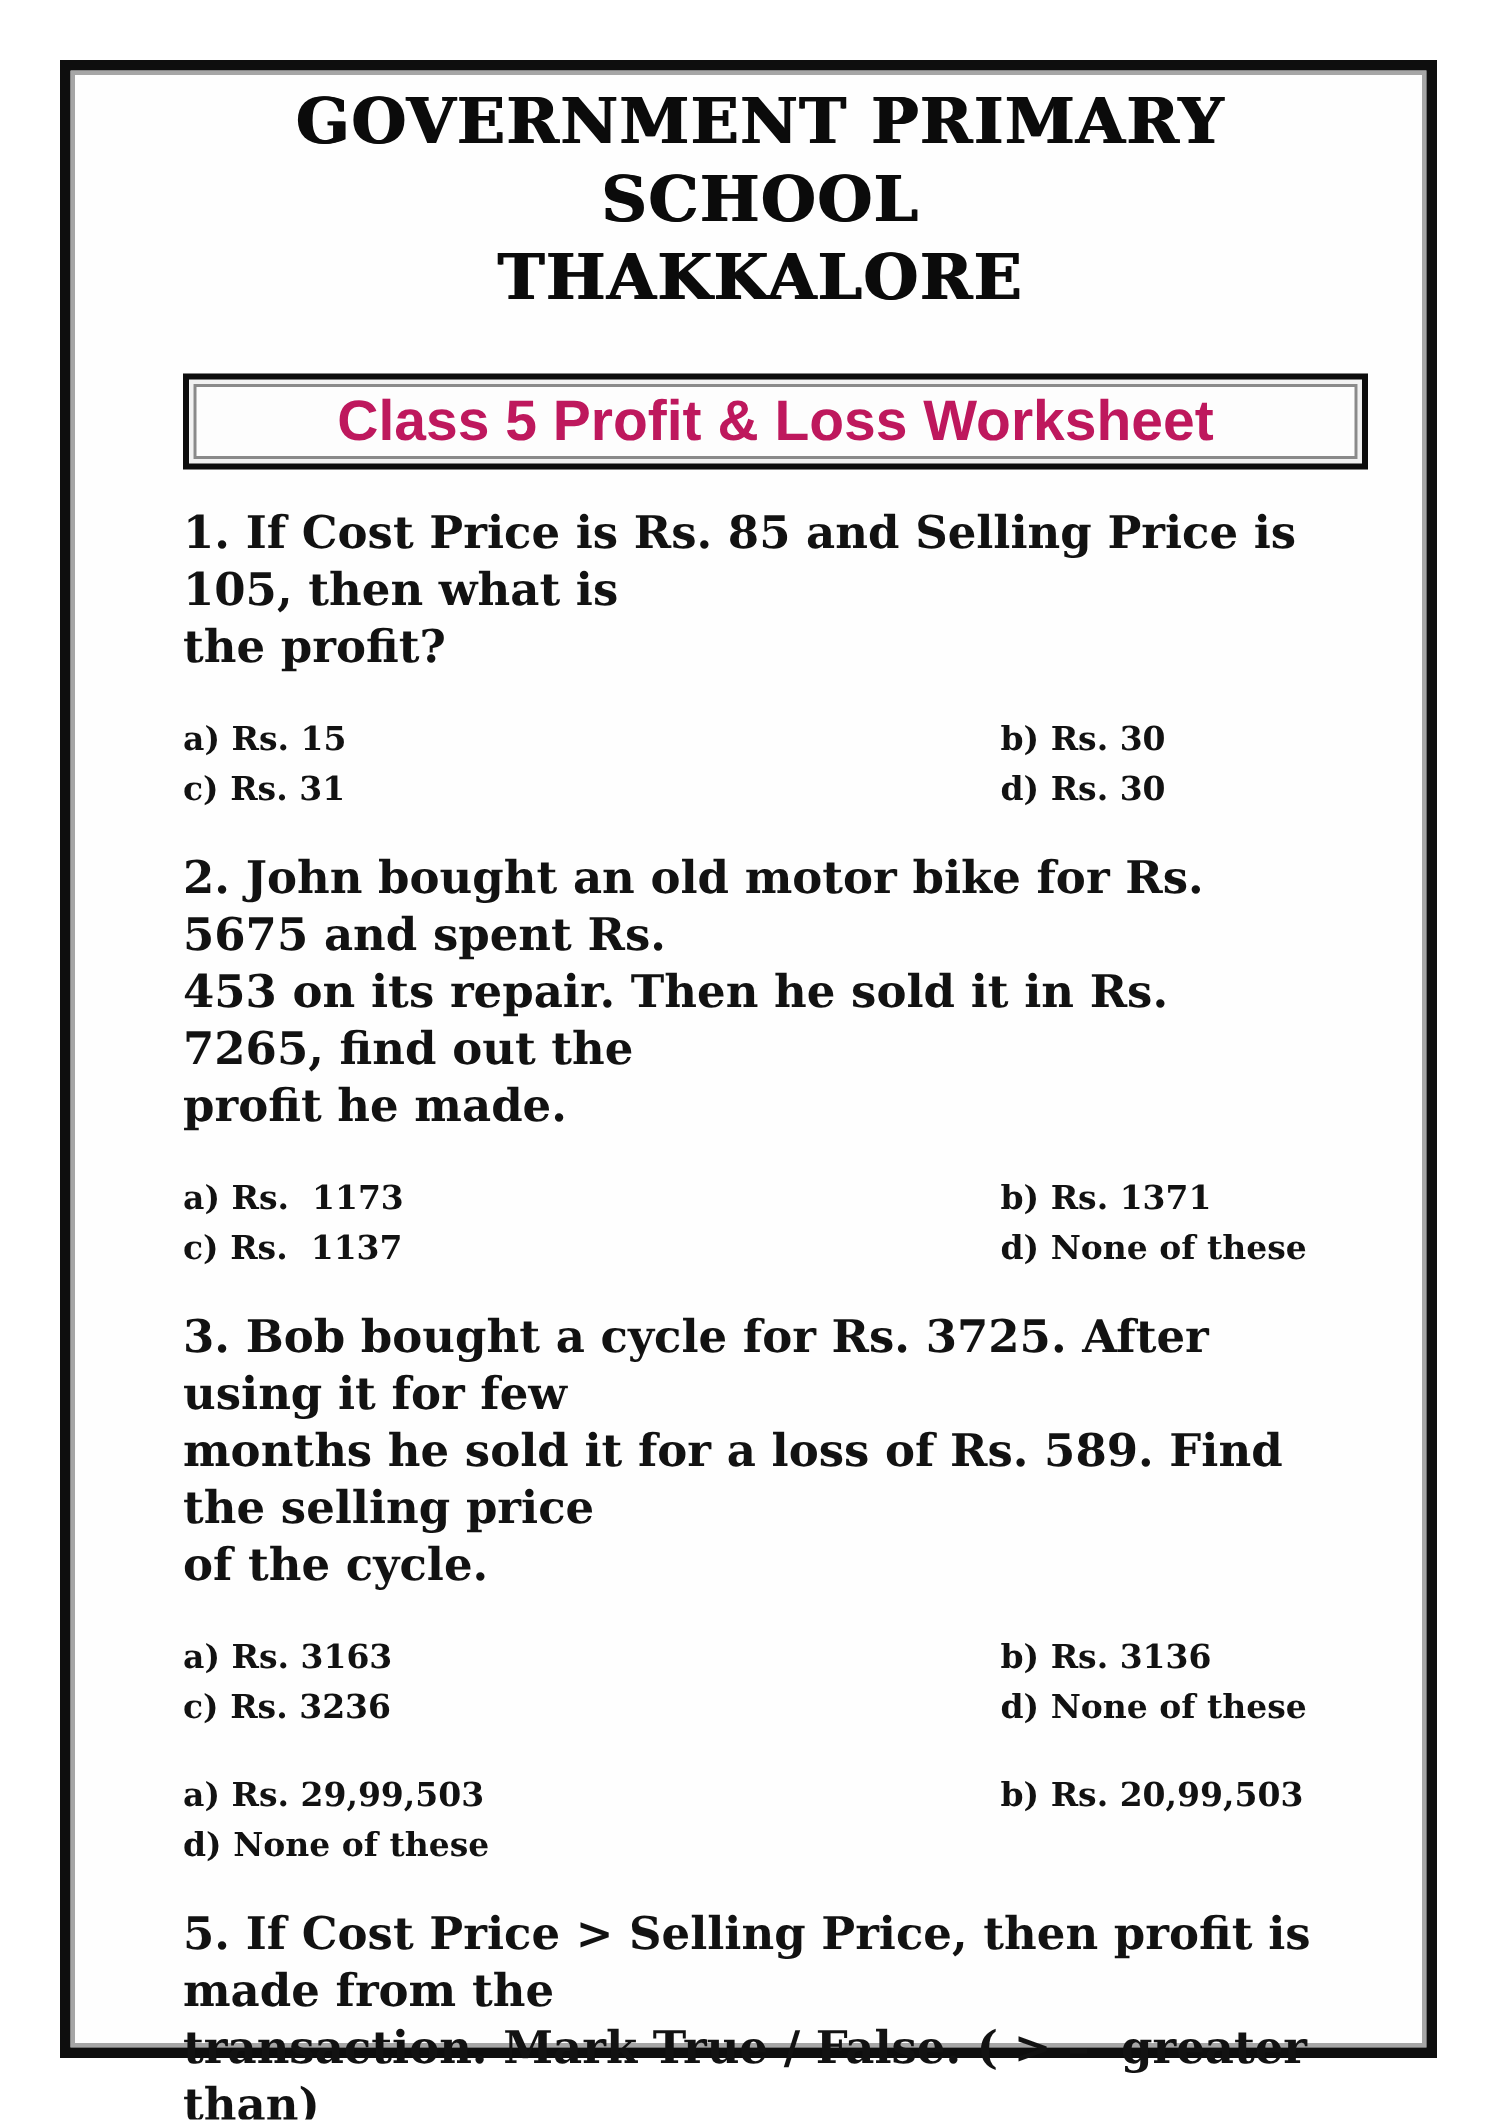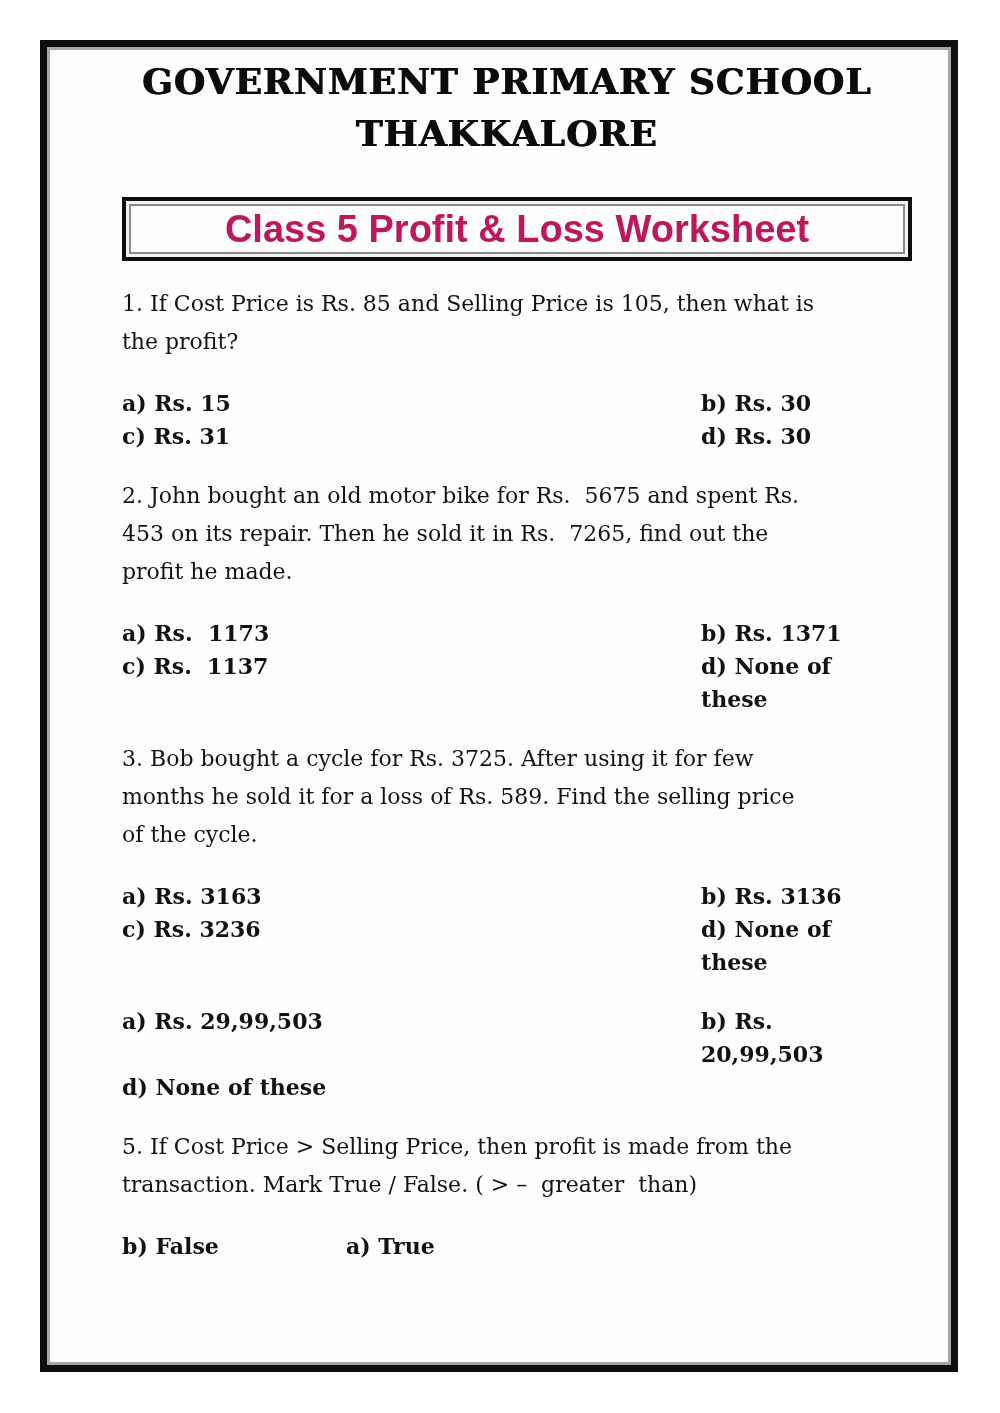--- a/index.html
+++ b/index.html
@@ -26,21 +26,21 @@
     height: 100%;
     padding: 0 60px 0 75px;
     box-sizing: border-box;
     color: #141414;
   }
   .school-name {
     margin-top: 8px;
     text-align: center;
     font-family: "DejaVu Serif", serif;
     font-weight: bold;
-    font-size: 36px;
+    font-size: 42px;
     line-height: 52px;
     letter-spacing: 1px;
     color: #0b0b0b;
     text-shadow: 1px 0 0 #0b0b0b;
   }
   .title-box {
     margin: 38px auto 0 auto;
     width: 776px;
     border: 4px solid #0d0d0d;
     padding: 3px;
@@ -53,31 +53,30 @@
     text-align: center;
     font-family: "Liberation Sans", sans-serif;
     font-weight: bold;
     font-size: 38px;
     line-height: 46px;
     color: #be185d;
   }
   .question { margin-top: 24px; }
   .q-text {
     font-family: "DejaVu Serif", serif;
-    font-weight: normal;
-    font-size: 22px;
+    font-weight: bold;
+    font-size: 30px;
     line-height: 38px;
     white-space: pre-wrap;
     color: #121212;
   }
   .options { margin-top: 26px; }
   .opt-row {
     display: flex;
     align-items: baseline;
-    gap: 34px;
   }
   .opt {
     font-family: "DejaVu Serif", serif;
     font-weight: bold;
     font-size: 22px;
     line-height: 33px;
     white-space: pre-wrap;
     color: #121212;
     cursor: pointer;
   }

